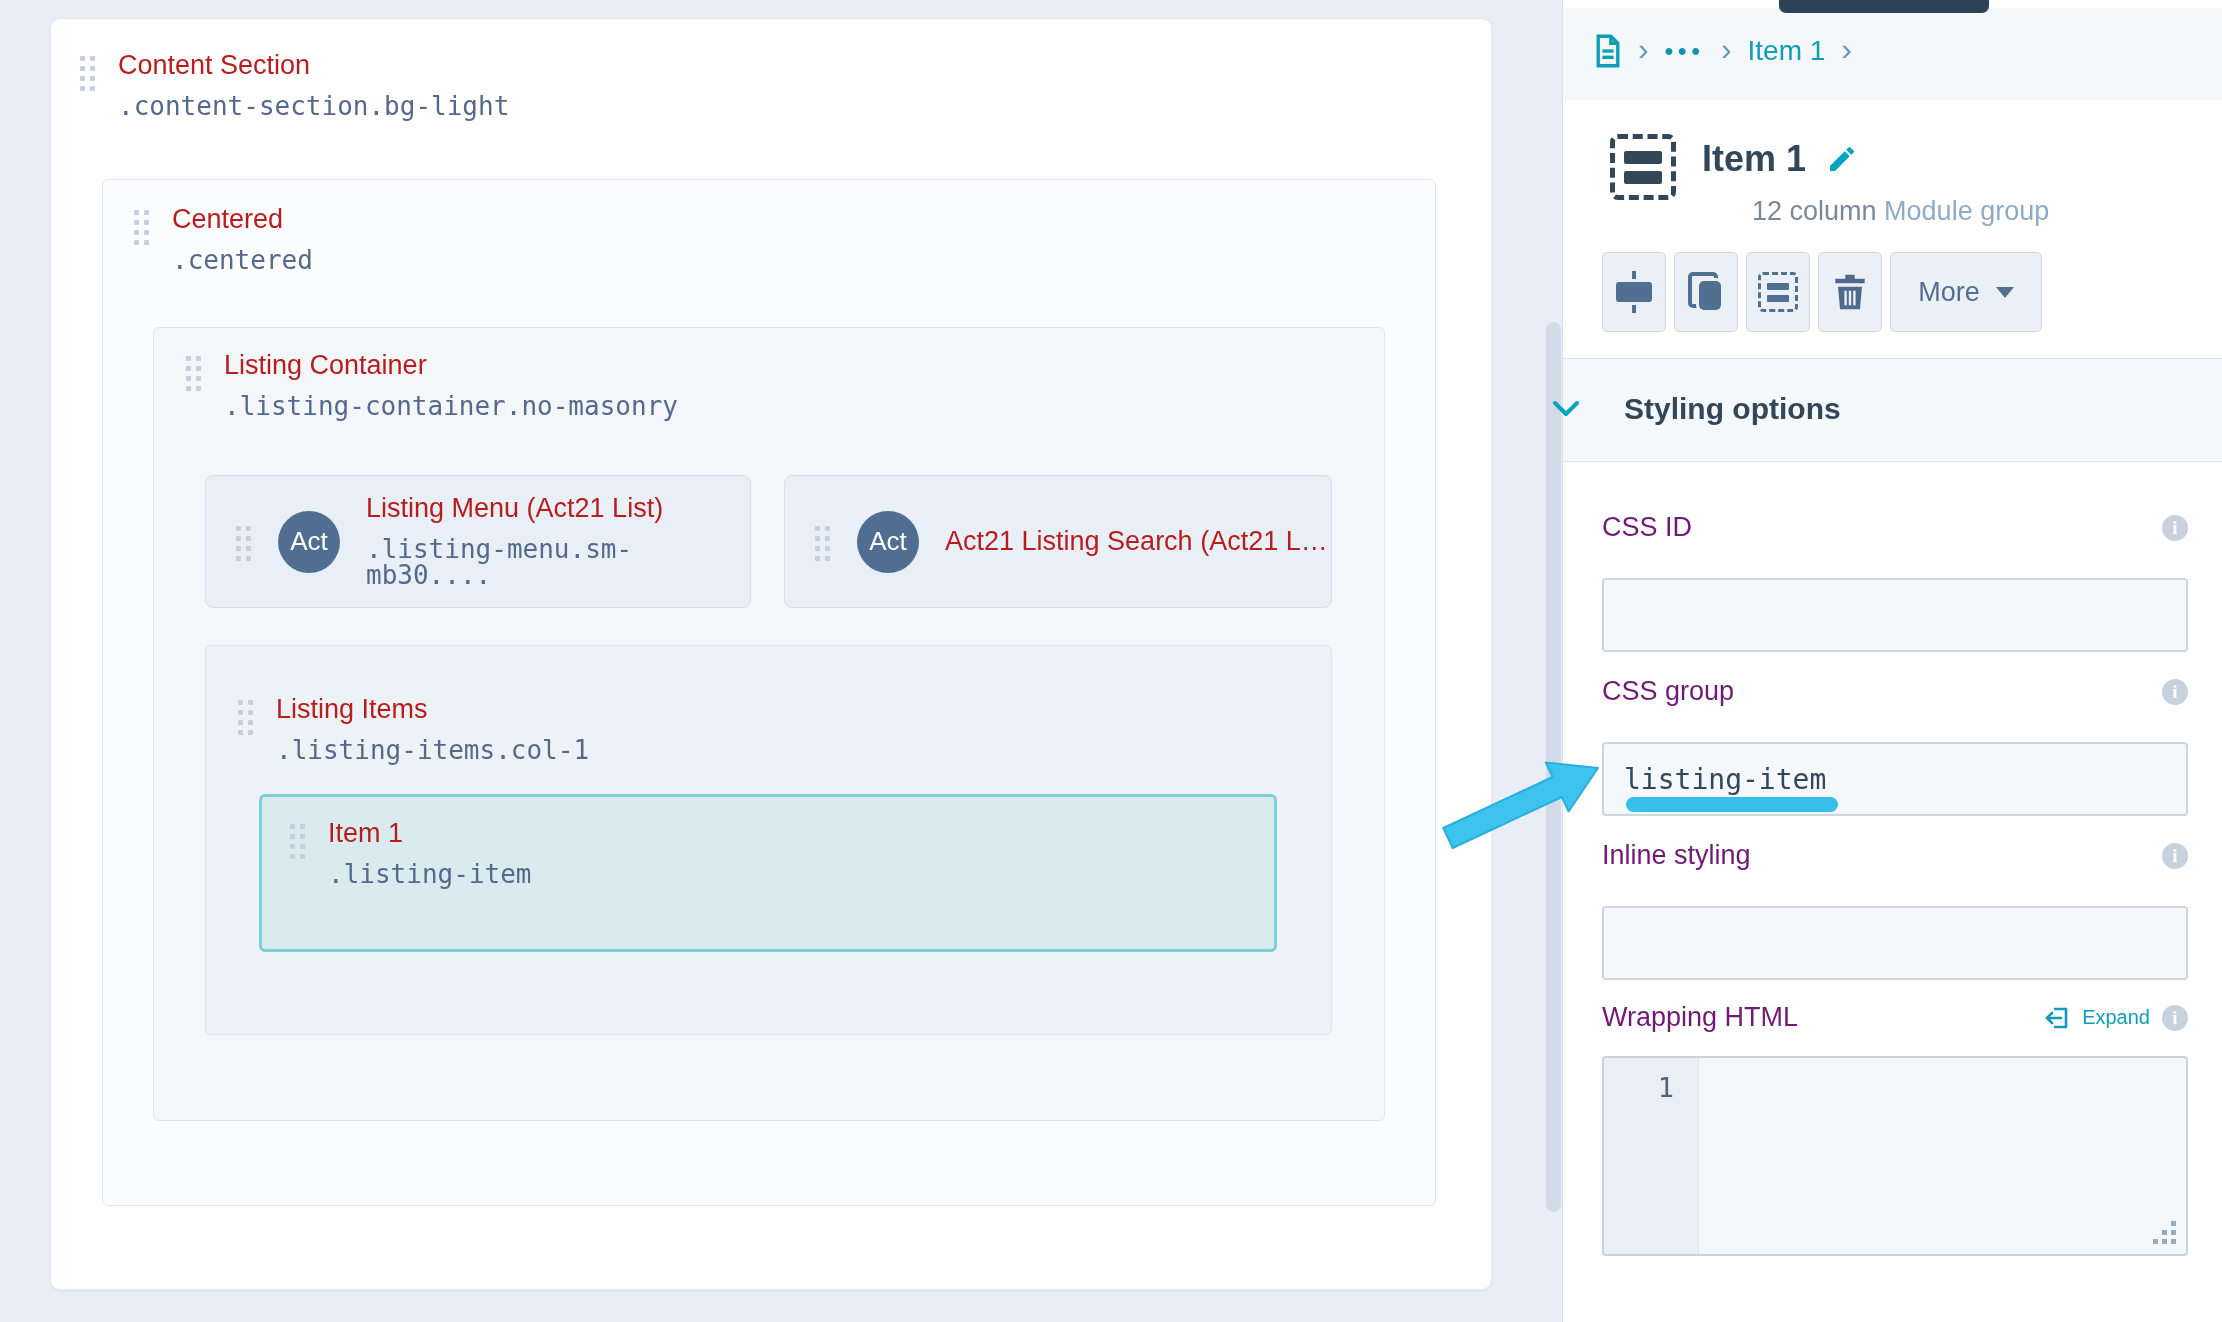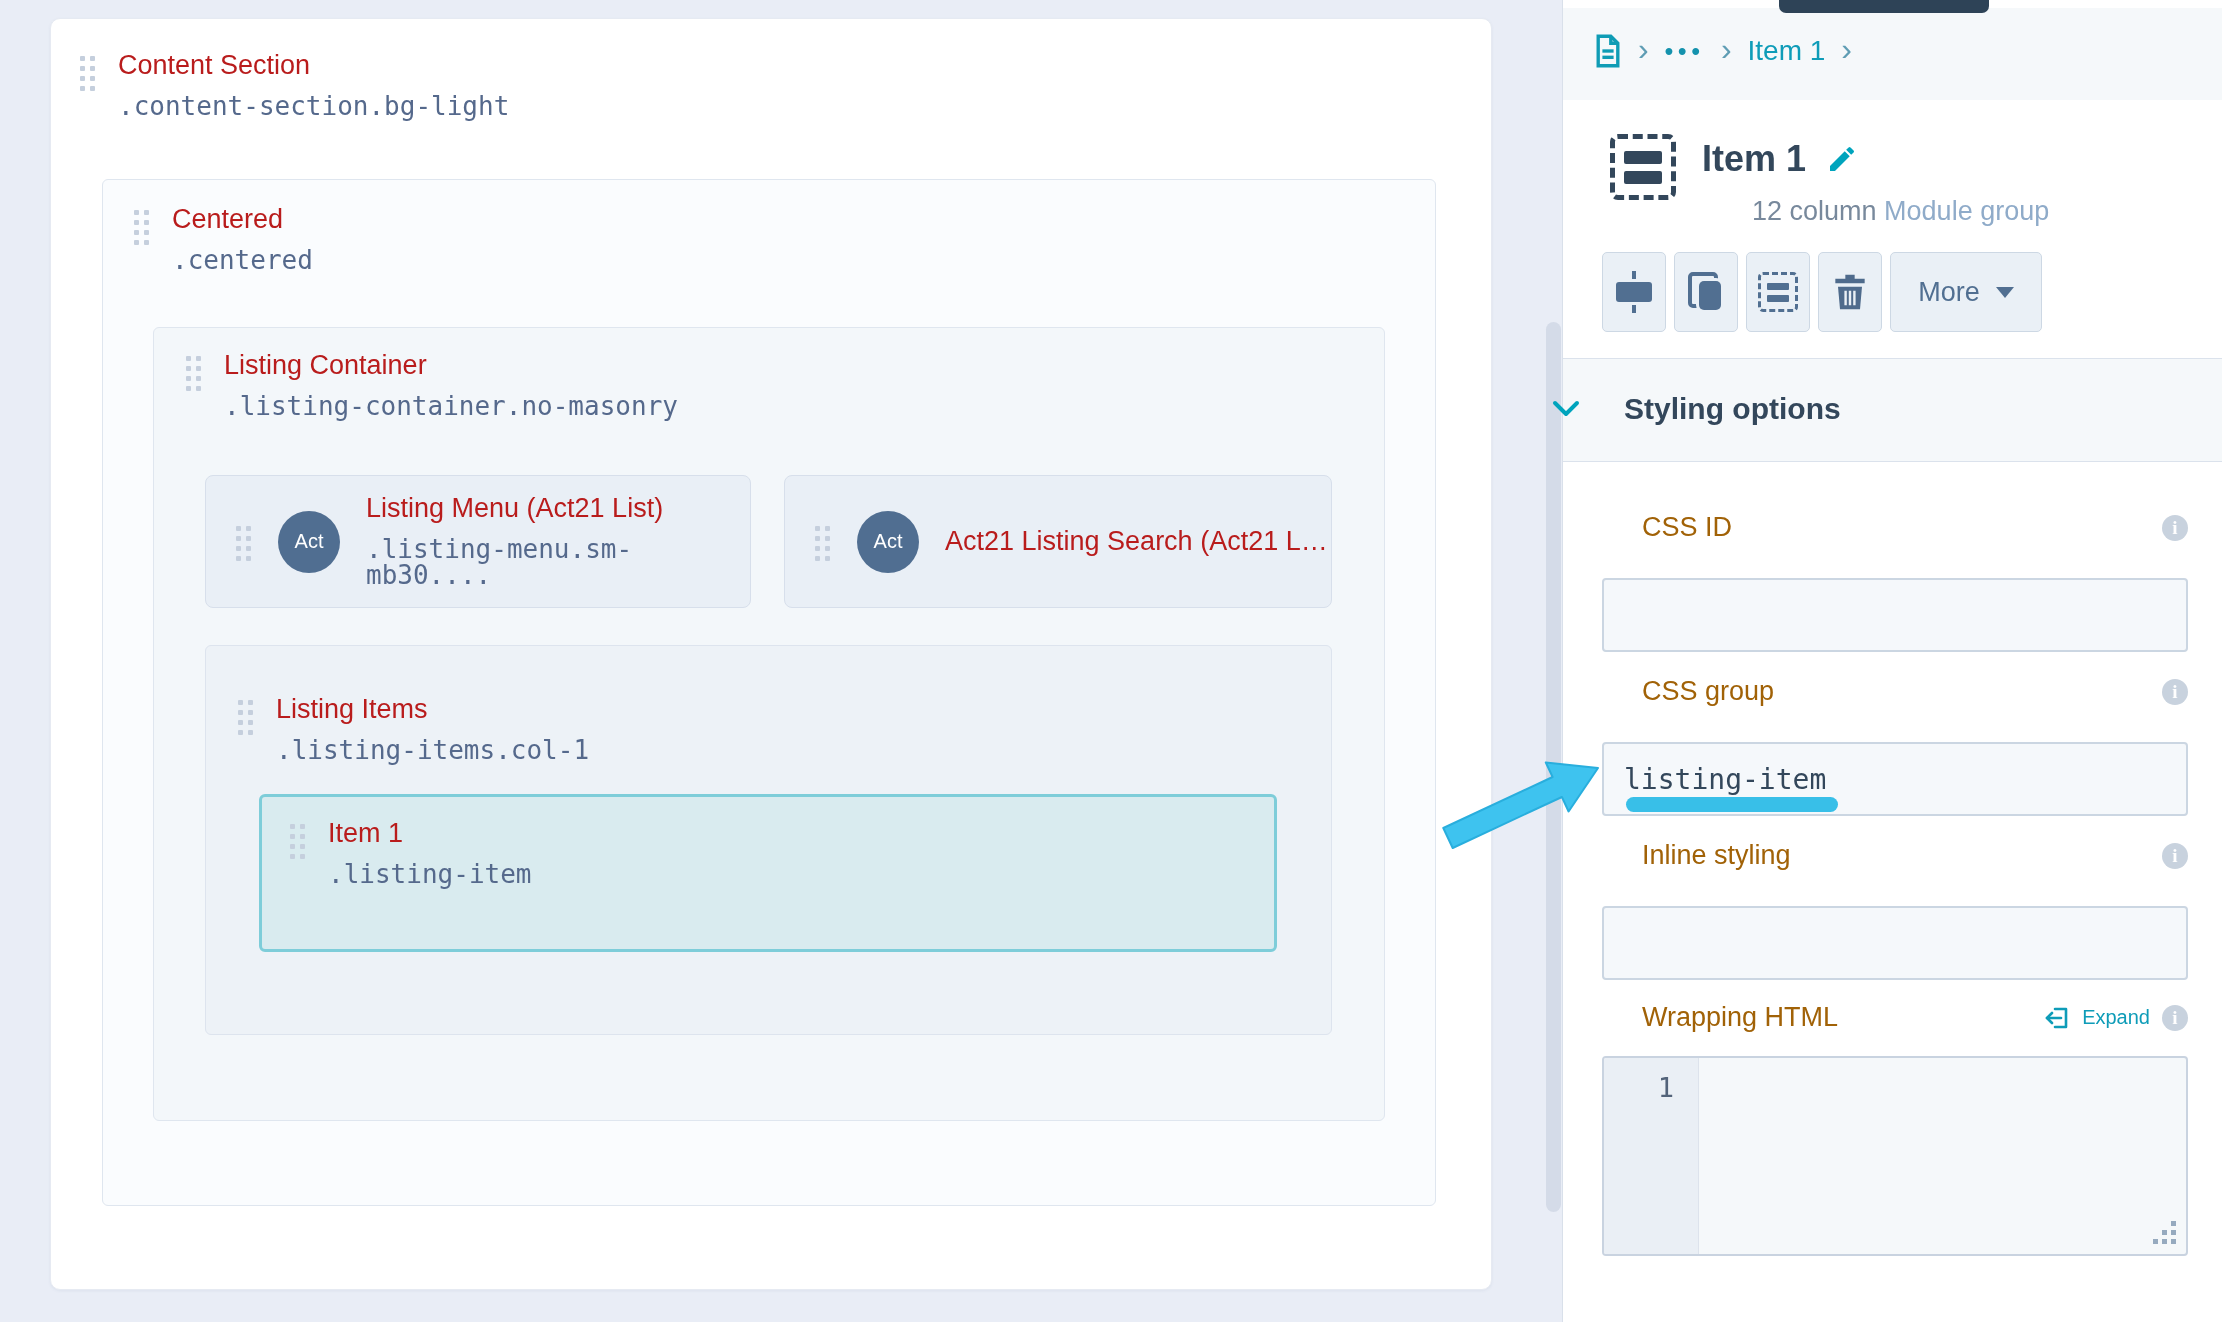--- a/index.html
+++ b/index.html
@@ -11,42 +11,42 @@
   .hdr{position:absolute;display:flex;gap:22px;align-items:flex-start;}
   .hwrap{width:16px;height:36px;flex:0 0 auto;margin-top:4px;}
   .handle{display:block;width:5px;height:5px;border-radius:1px;background:#c5cfdd;
     box-shadow:10px 0 0 #c5cfdd,0 10px 0 #c5cfdd,10px 10px 0 #c5cfdd,
                0 20px 0 #c5cfdd,10px 20px 0 #c5cfdd,0 30px 0 #c5cfdd,10px 30px 0 #c5cfdd;}
   .node-label{font-size:27px;color:#b91c1c;line-height:1;}
   .node-sel{font-family:"DejaVu Sans Mono",monospace;font-size:26px;color:#55698c;
             line-height:1;margin-top:14px;}
   .card-inner{display:flex;align-items:center;height:100%;padding-left:30px;gap:26px;}
   .act{width:62px;height:62px;border-radius:50%;background:#506e91;color:#fff;
-       display:flex;align-items:center;justify-content:center;font-size:20px;flex:0 0 auto;}
+       display:flex;align-items:center;justify-content:center;font-size:26px;flex:0 0 auto;}
   
   .panel{position:absolute;left:1562px;top:0;width:660px;height:1322px;background:#fff;
          border-left:1px solid #d9e0ea;box-sizing:border-box;}
   .band{position:absolute;left:0;width:660px;background:#f5f8fa;}
   .crumb{display:flex;align-items:center;gap:16px;}
   .crumb .sep{font-size:32px;color:#5f9db4;line-height:1;margin-top:-4px;}
   .crumb .dots{font-size:24px;letter-spacing:5px;color:#1492ad;font-weight:bold;}
   .crumb .cur{font-size:28px;color:#0e9cb8;}
   .mg-icon{position:absolute;width:66px;height:66px;border:5px dashed #33475b;border-radius:8px;
            display:flex;flex-direction:column;align-items:center;justify-content:center;gap:7px;box-sizing:border-box;}
   .mg-icon i{display:block;width:38px;height:13px;background:#33475b;border-radius:2px;}
   .title{font-size:36px;font-weight:bold;color:#33475b;}
   .meta{font-size:27px;color:#78899c;}
   .meta .lnk{color:#8fabc9;}
   .tbtn{position:absolute;top:252px;height:80px;background:#eaf0f6;border:1px solid #cdd8e4;
         border-radius:5px;box-sizing:border-box;display:flex;align-items:center;justify-content:center;
         color:#516f91;font-size:27px;cursor:pointer;}
   .caret{display:inline-block;width:0;height:0;border-left:9px solid transparent;
          border-right:9px solid transparent;border-top:11px solid #516f91;margin-left:16px;}
   .sect-title{font-size:30px;font-weight:bold;color:#33475b;}
-  .flabel{font-size:27px;color:#a16207;margin-left:40px;}
+  .flabel{font-size:27px;color:#701a75;}
   .lrow{position:absolute;left:1602px;width:586px;display:flex;justify-content:space-between;align-items:center;}
   .info{width:26px;height:26px;border-radius:50%;background:#c8d2de;color:#fff;
         font-family:"Liberation Serif",serif;font-weight:bold;font-size:19px;
         display:flex;align-items:center;justify-content:center;flex:0 0 auto;}
   .inp{position:absolute;left:1602px;width:586px;height:74px;background:#f5f8fb;
        border:2px solid #cbd6e2;border-radius:4px;box-sizing:border-box;padding:0 20px;
        font-family:"DejaVu Sans Mono",monospace;font-size:28px;color:#33475b;outline:none;}
   
   .ic-split{position:relative;width:38px;height:42px;}
   .ic-split:before{content:"";position:absolute;left:17px;top:0;bottom:0;border-left:4px dashed #516f91;}

